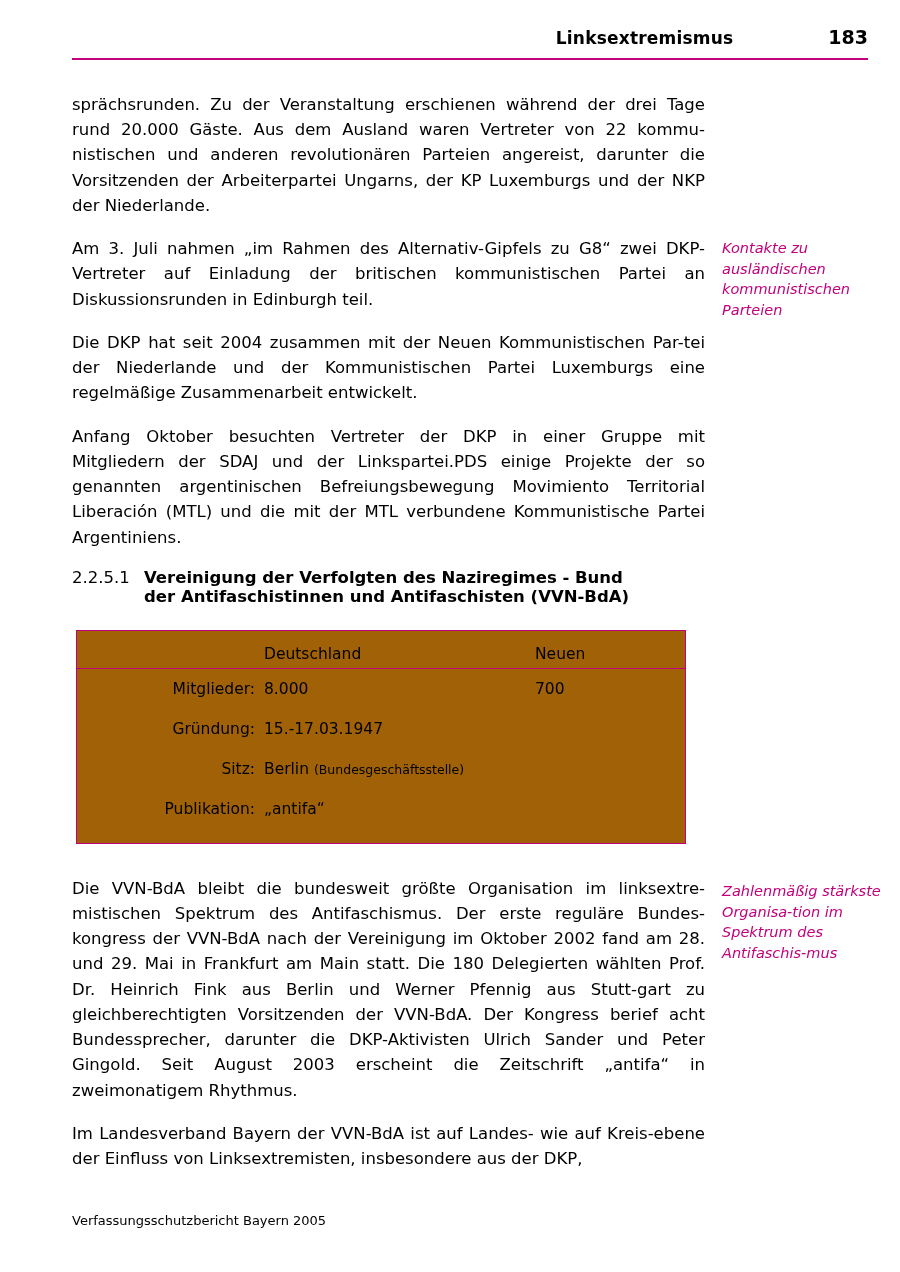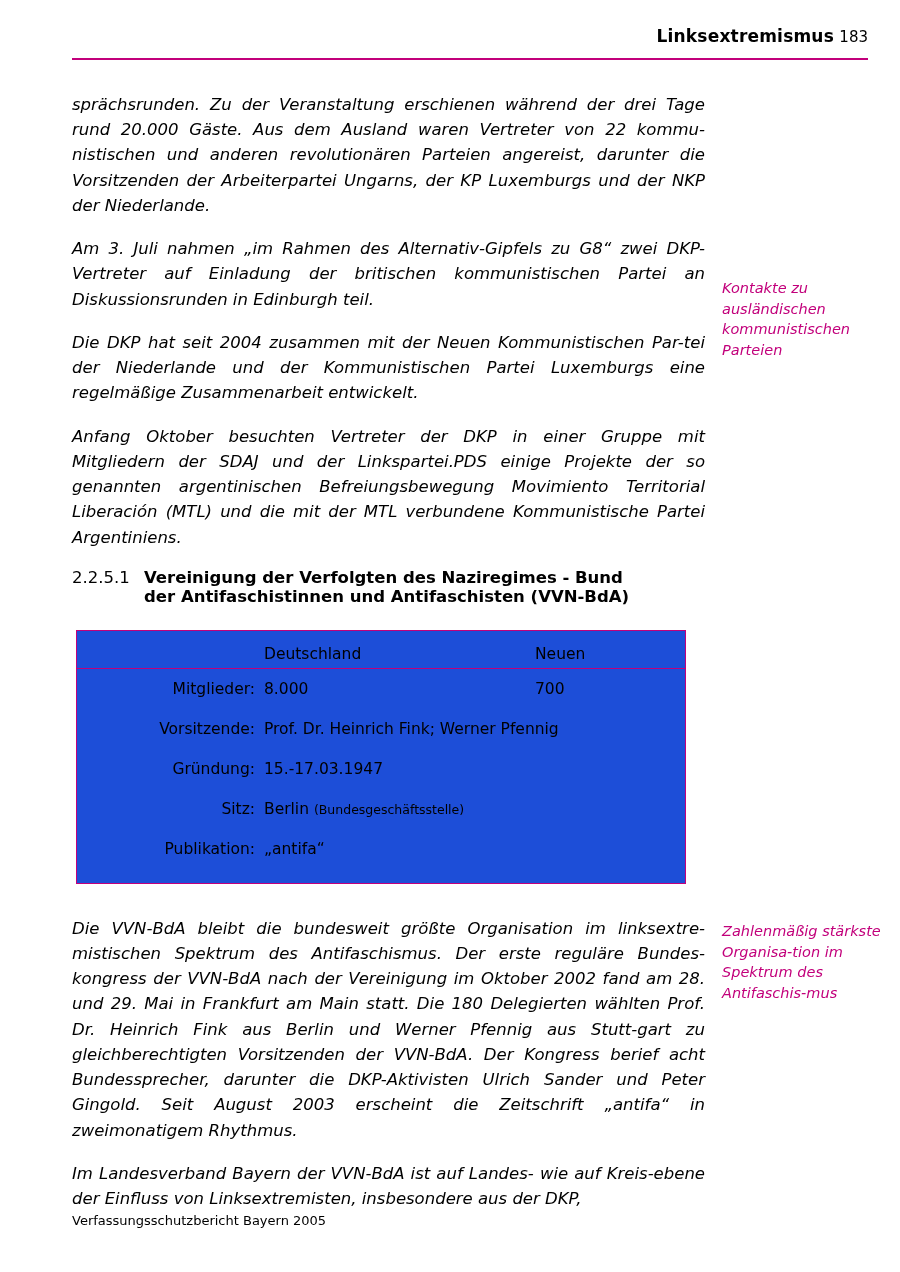--- a/index.html
+++ b/index.html
@@ -32,22 +32,23 @@
     justify-content: flex-end;
     align-items: baseline;
   }
   .header-title {
     font-size: 17px;
     font-weight: bold;
     color: #000;
     letter-spacing: 0.2px;
   }
   .header-page {
-    font-size: 15px;
-    font-weight: normal;
+    font-size: 19px;
+    font-weight: bold;
+    margin-left: 95px;
     min-width: 34px;
     text-align: right;
   }
   .header-rule {
     position: absolute;
     left: 72px;
     top: 58px;
     width: 796px;
     height: 2px;
     background: #c2007b;
@@ -60,33 +61,31 @@
     top: 92px;
     width: 633px;
   }
   p.body {
     margin: 0 0 18px 0;
     font-size: 16.5px;
     line-height: 1.53;
     text-align: justify;
     text-justify: inter-word;
     hyphens: manual;
-    font-style: italic;
   }
   p.body.last { margin-bottom: 0; }
 
   
   .marginnote {
     position: absolute;
     width: 165px;
     font-size: 14.5px;
     line-height: 1.42;
     font-style: italic;
     color: #c2007b;
-    margin-top: 40px;
   }
   #note-1 { left: 722px; top: 238px; }
   #note-2 { left: 722px; top: 881px; }
 
   
   .heading-row {
     display: flex;
     align-items: flex-start;
     margin: 0;
   }
@@ -103,21 +102,21 @@
     font-weight: bold;
   }
   .sec-225 { margin-top: 36px; }
   .sec-2251 { margin-top: 18px; }
 
   
   .infobox {
     position: relative;
     margin: 24px 0 0 4px;
     width: 610px;
-    background: #1d4ed8;
+    background: #a16207;
     border: 1px solid #c2007b;
     box-sizing: border-box;
     padding: 12px 0 14px 0;
   }
   .infobox-table {
     width: 100%;
     border-collapse: collapse;
     font-size: 15.5px;
   }
   .infobox-table th {
@@ -189,24 +188,20 @@
           <th class="label"></th>
           <th class="value">Deutschland</th>
           <th class="col-bayern">Neuen</th>
         </tr>
         <tr>
           <td class="label">Mitglieder:</td>
           <td class="value">8.000</td>
           <td class="col-bayern">700</td>
         </tr>
         <tr>
-          <td class="label">Vorsitzende:</td>
-          <td class="value" colspan="2">Prof. Dr. Heinrich Fink; Werner Pfennig</td>
-        </tr>
-        <tr>
           <td class="label">Gründung:</td>
           <td class="value" colspan="2">15.-17.03.1947</td>
         </tr>
         <tr>
           <td class="label">Sitz:</td>
           <td class="value" colspan="2"><span>Berlin</span> <span class="small-paren">(Bundesgeschäftsstelle)</span></td>
         </tr>
         <tr>
           <td class="label">Publikation:</td>
           <td class="value" colspan="2">„antifa“</td>

